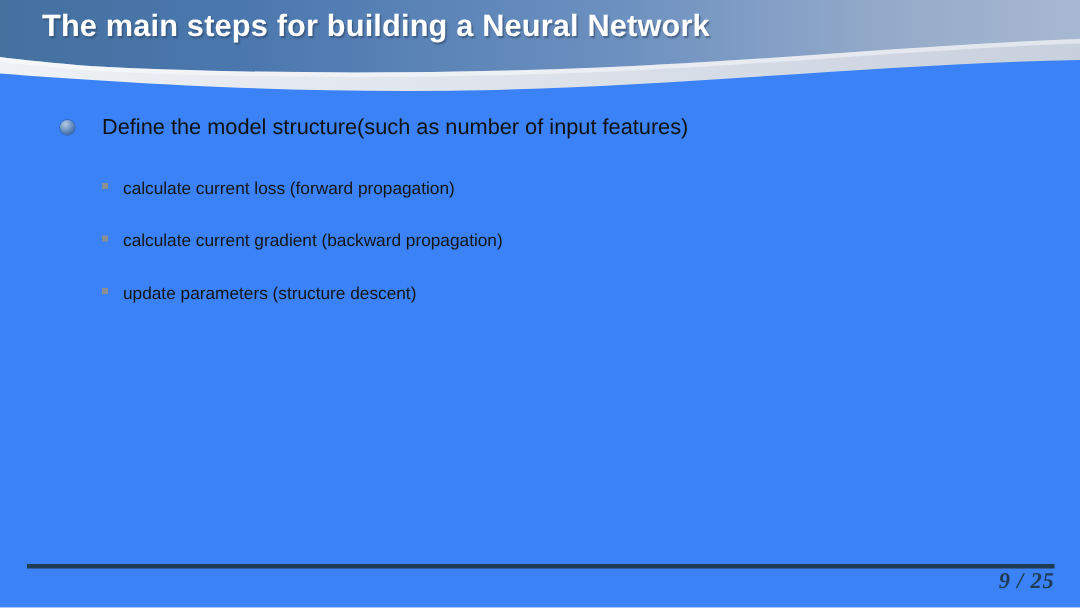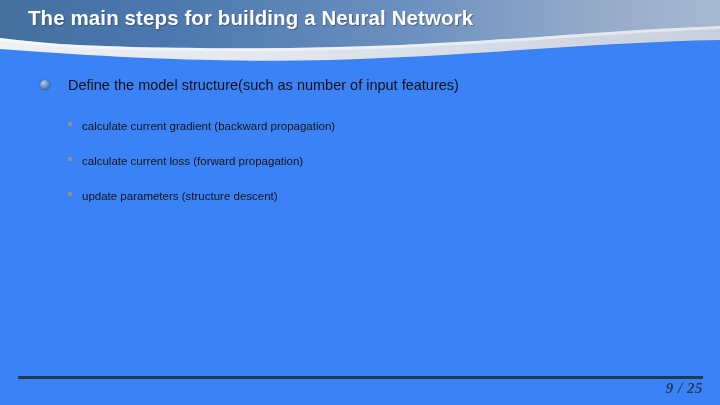--- a/index.html
+++ b/index.html
@@ -177,25 +177,25 @@
     <div class="l1-item">
       <span class="l1-bullet"></span>
       <span class="l1-text">Define the model structure(such as number of input features)</span>
     </div>
 
 
 
     <div class="sublist">
       <div class="l2-item">
         <span class="l2-bullet"></span>
-        <span class="l2-text">calculate current gradient (backward propagation)</span>
+        <span class="l2-text">calculate current loss (forward propagation)</span>
       </div>
       <div class="l2-item">
         <span class="l2-bullet"></span>
-        <span class="l2-text">calculate current loss (forward propagation)</span>
+        <span class="l2-text">calculate current gradient (backward propagation)</span>
       </div>
       <div class="l2-item">
         <span class="l2-bullet"></span>
         <span class="l2-text">update parameters (structure descent)</span>
       </div>
     </div>
 
   </div>
 
   <div class="footer-rule"></div>

